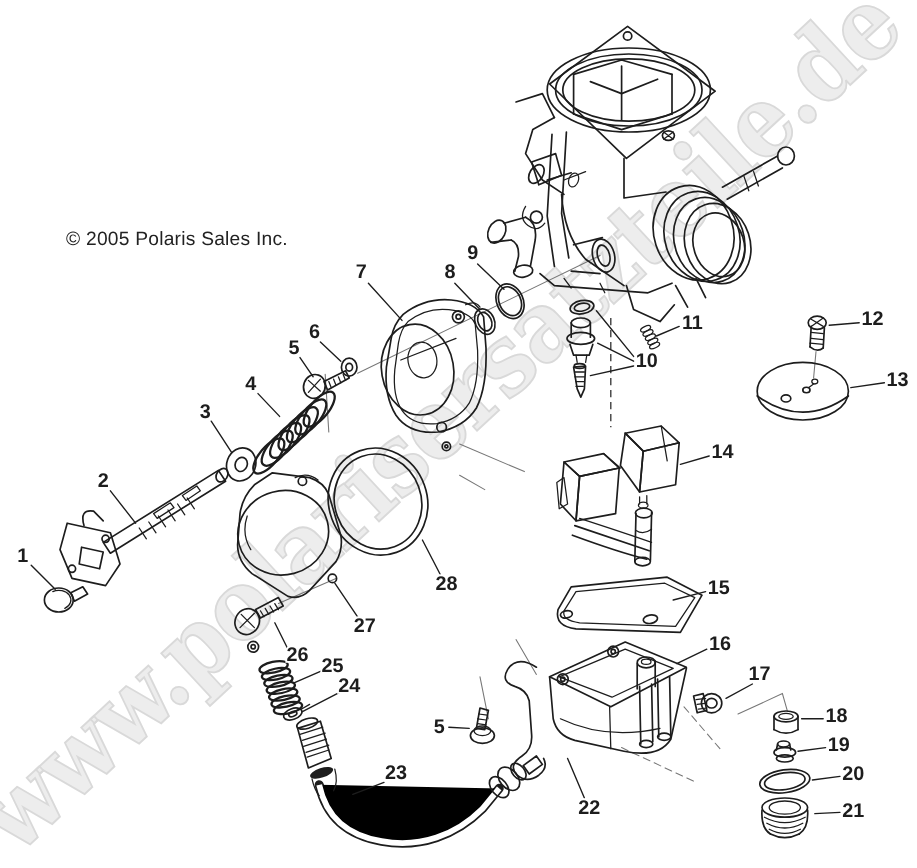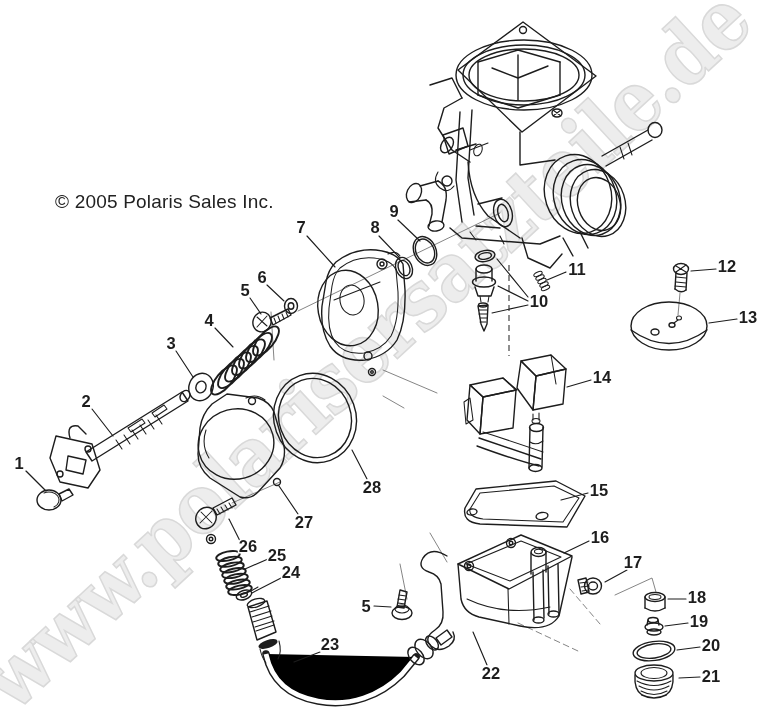--- a/index.html
+++ b/index.html
@@ -22,21 +22,21 @@
   .dash{stroke-dasharray:6 4;}
   .hosecore{stroke:#ffffff !important;stroke-width:4.8 !important;}
   .hoseout{stroke-width:7.6 !important;}
   .fill-ink{fill:var(--ink) !important;stroke:none !important;}
   #watermark-text{
     font-family:"DejaVu Serif",serif;font-weight:bold;
     fill:var(--wm-fill);stroke:var(--wm-stroke);stroke-width:1.6;
     letter-spacing:-2px;
   }
   .copyright{
-    position:absolute;left:55px;top:191px;font-size:19px;color:#222;
+    position:absolute;left:55px;top:191px;font-size:16px;color:#222;
     letter-spacing:0.2px;white-space:nowrap;text-align:right;
   }
   .callout-text{
     font-family:"Liberation Sans",sans-serif;font-weight:700;font-size:16.5px;
     fill:var(--ink);paint-order:stroke;stroke:#ffffff;stroke-width:3px;
   }
   .leader{stroke:var(--ink);stroke-width:1.15;fill:none;stroke-linecap:round;}
 </style>
 </head>
 <body>

